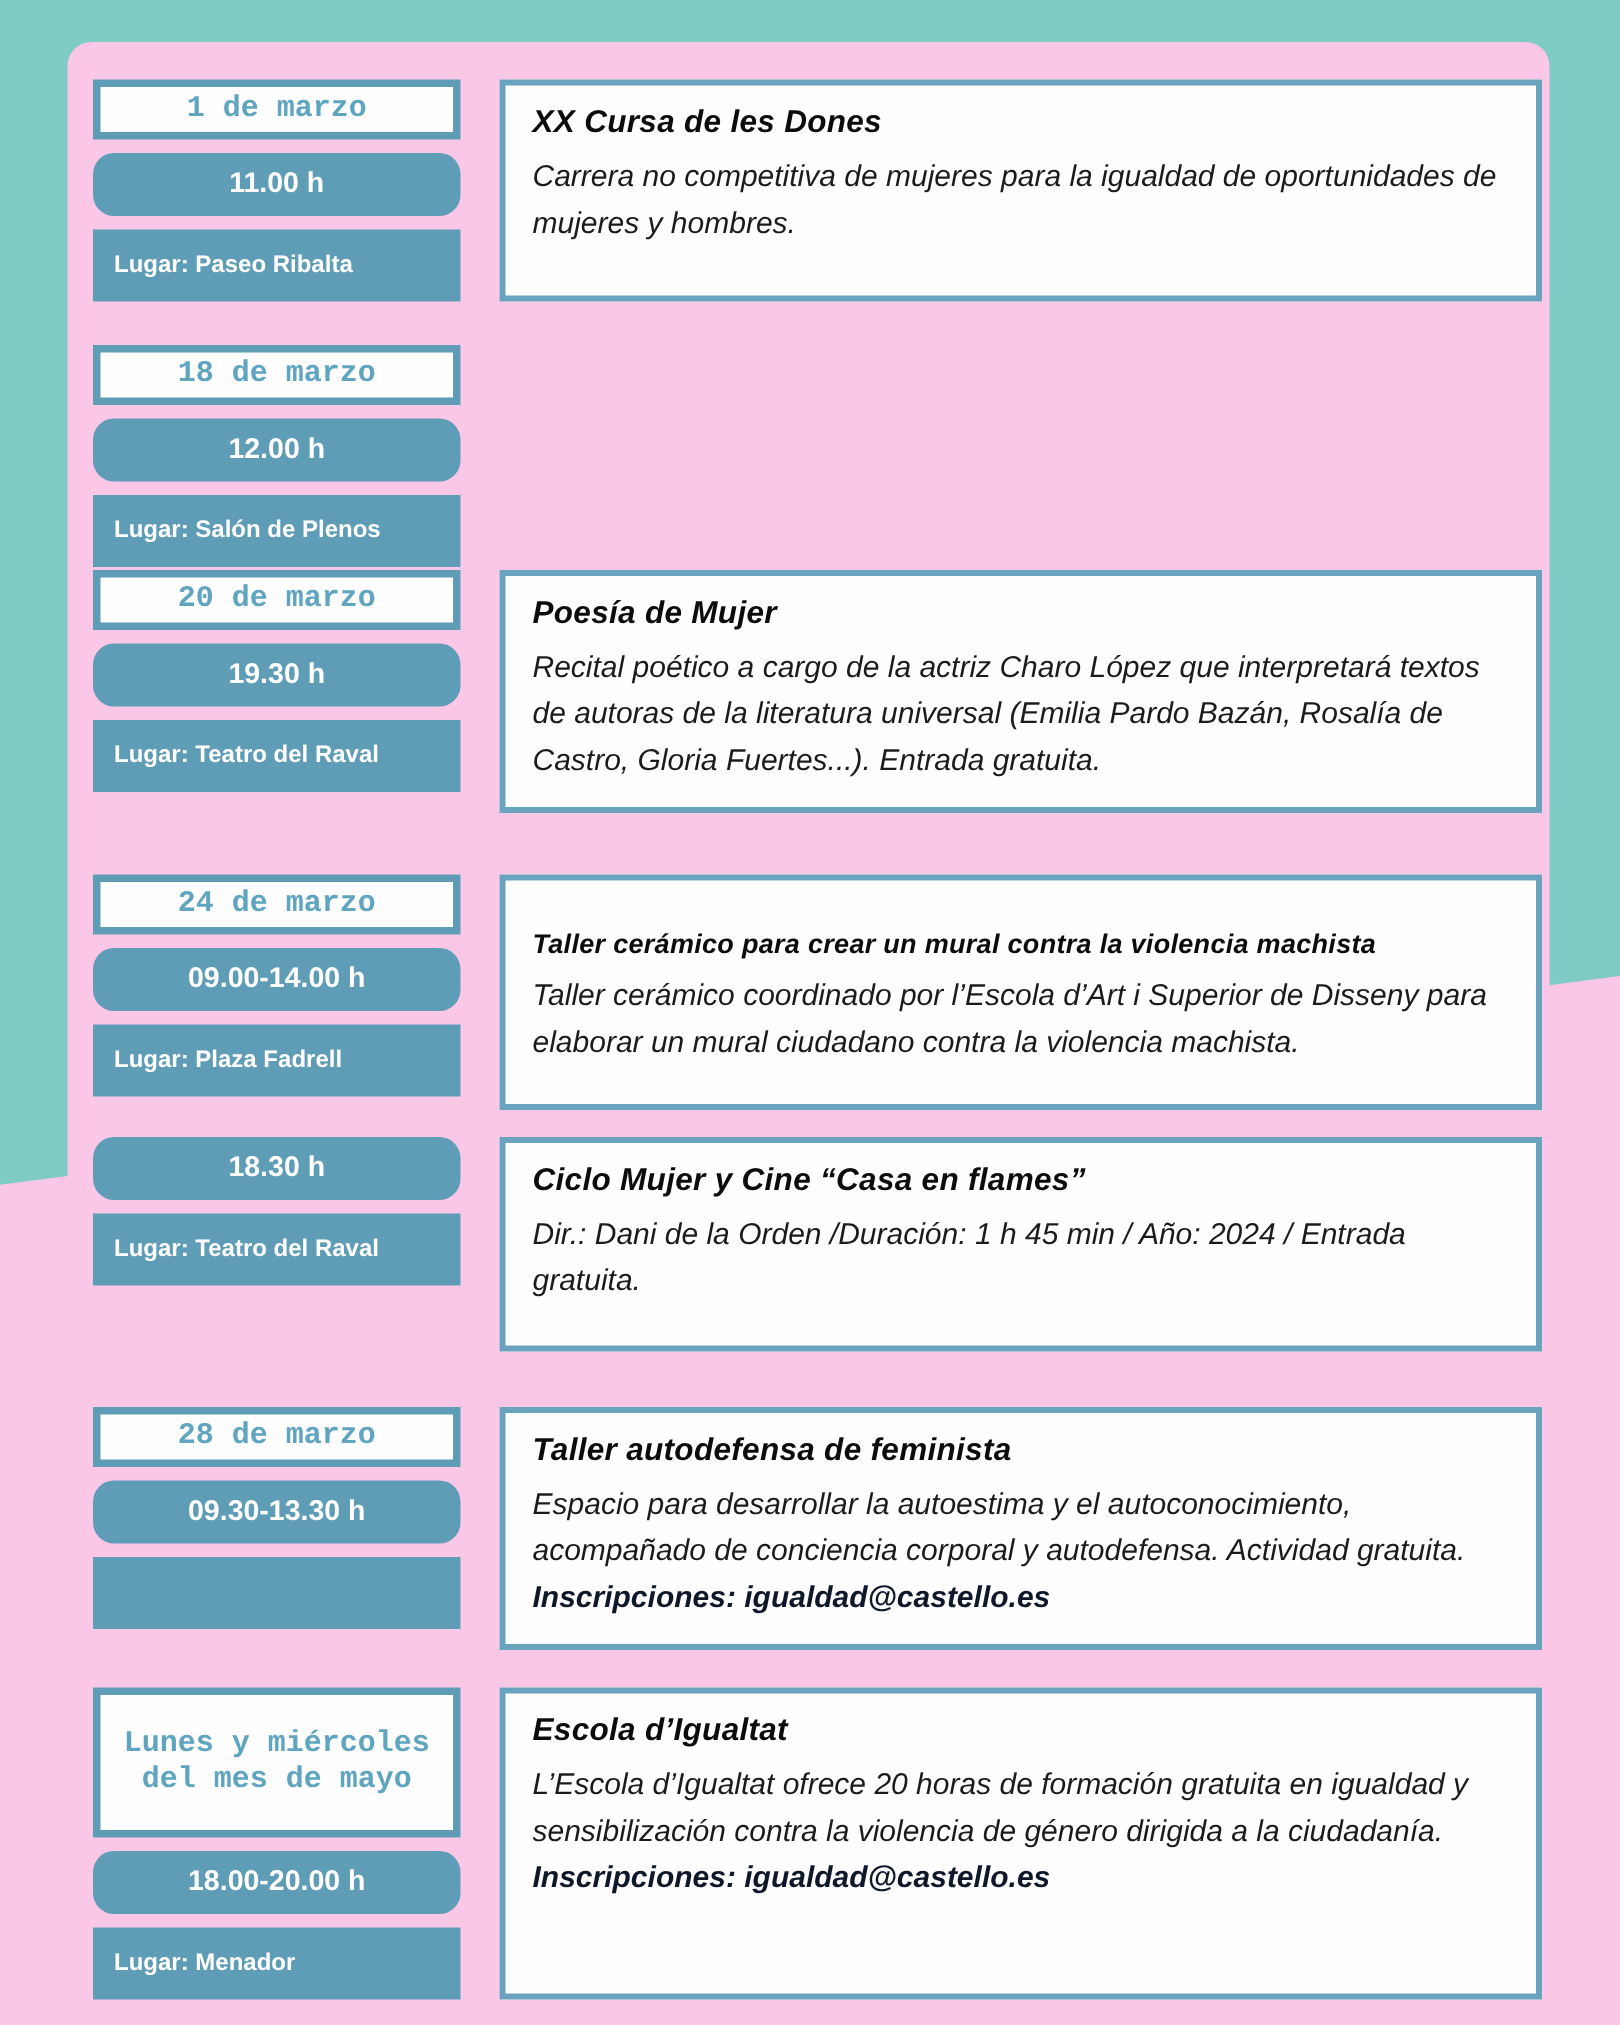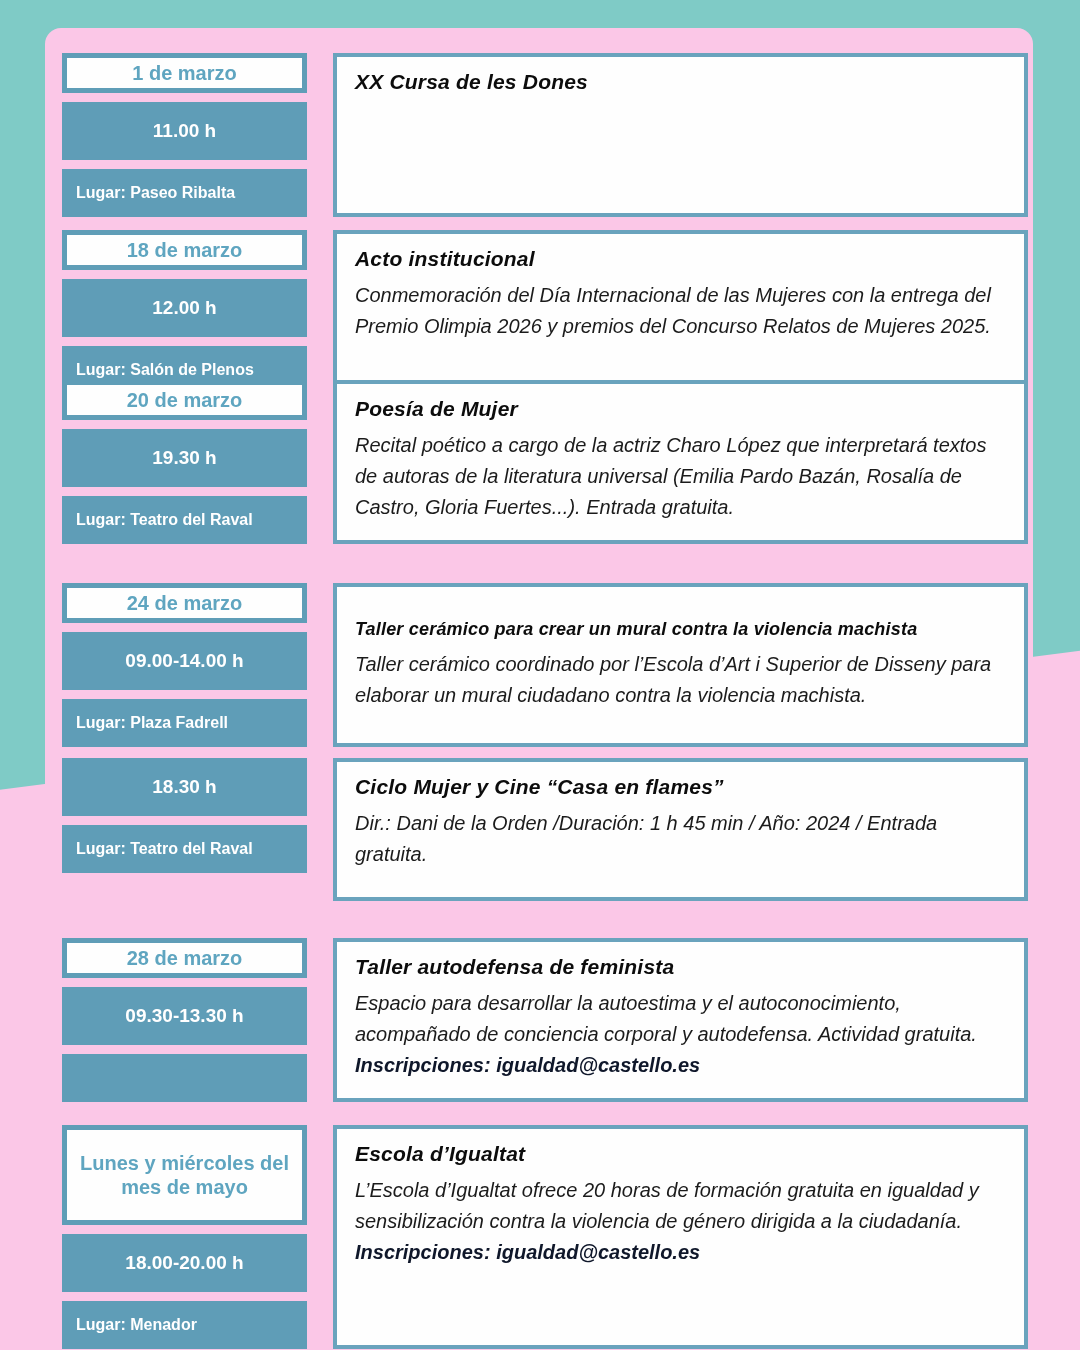--- a/index.html
+++ b/index.html
@@ -29,24 +29,25 @@
   .row{position:absolute;left:62px;width:966px;display:flex;gap:26px;}
   .row-1{top:53px}.row-2{top:230px}.row-3{top:380px}.row-4{top:583px}
   .row-5{top:758px}.row-6{top:938px}.row-7{top:1125px}
   .left-col{width:245px;flex:0 0 245px;display:flex;flex-direction:column;gap:9px;}
   .date-frame{height:40px;background:var(--steel);padding:5px;}
   .date-frame.tall{height:100px;}
   .date-inner{
     background:var(--white);height:100%;display:flex;align-items:center;justify-content:center;
     color:var(--date-text);font-weight:700;font-size:20px;text-align:center;line-height:1.2;
     padding:0 6px;
+    font-family:Liberation Mono, monospace;
   }
   .time-box{
-    height:58px;background:var(--steel);color:#fff;font-weight:700;font-size:19px;
-    display:flex;align-items:center;justify-content:center;
+    height:42px;background:var(--steel);color:#fff;font-weight:700;font-size:19px;
+    display:flex;align-items:center;justify-content:center;border-radius:14px;
   }
   .loc-box{
     height:48px;background:var(--steel);color:#fff;font-weight:700;font-size:16px;
     display:flex;align-items:center;padding-left:14px;white-space:nowrap;
   }
   .loc-box.h48{height:48px;}
   .card{
     flex:1;background:var(--white);border:4px solid var(--steel-border);
     padding:13px 18px 15px;color:var(--ink);font-style:italic;
   }
@@ -67,34 +68,31 @@
   <div class="row row-1">
     <div class="left-col">
       <div class="date-frame">
           <div class="date-inner">1 de marzo</div>
         </div>
       <div class="time-box">11.00 h</div>
       <div class="loc-box">Lugar: Paseo Ribalta</div>
     </div>
     <div class="card mh134">
       <div class="card-title">XX Cursa de les Dones</div>
+      <div class="card-desc"><span>Carrera no competitiva de mujeres para la igualdad de oportunidades de mujeres y hombres.</span><strong></strong></div>
     </div>
   </div>
 
   <div class="row row-2">
     <div class="left-col">
       <div class="date-frame">
           <div class="date-inner">18 de marzo</div>
         </div>
       <div class="time-box">12.00 h</div>
       <div class="loc-box">Lugar: Salón de Plenos</div>
-    </div>
-    <div class="card mh142">
-      <div class="card-title">Acto institucional</div>
-      <div class="card-desc"><span>Conmemoración del Día Internacional de las Mujeres con la entrega del Premio Olimpia 2026 y premios del Concurso Relatos de Mujeres 2025.</span><strong></strong></div>
     </div>
   </div>
 
   <div class="row row-3">
     <div class="left-col">
       <div class="date-frame">
           <div class="date-inner">20 de marzo</div>
         </div>
       <div class="time-box">19.30 h</div>
       <div class="loc-box">Lugar: Teatro del Raval</div>

